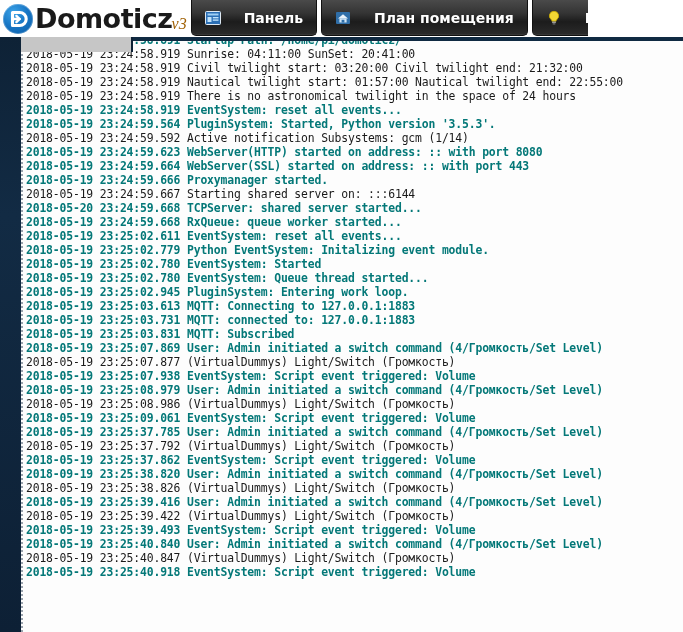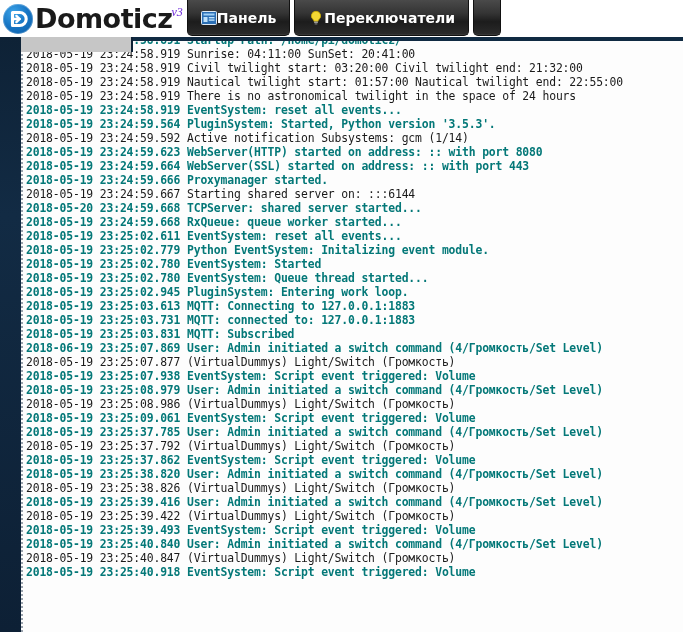--- a/index.html
+++ b/index.html
@@ -53,41 +53,41 @@
     font-weight: bold;
     font-size: 27px;
     line-height: 30px;
     color: #1a1a1a;
     letter-spacing: -0.5px;
     white-space: nowrap;
   }
   .brand-ver {
     font-family: "Liberation Serif", serif;
     font-style: italic;
-    font-size: 12px;
-    color: #6d28d9;
+    font-size: 16px;
+    color: #a16207;
     align-self: flex-end;
     margin-left: -1px;
-    padding-bottom: 17px;
+    padding-bottom: 4px;
     white-space: nowrap;
   }
 
   .tabs {
     display: flex;
     align-items: flex-start;
     height: 37px;
     margin-left: 4px;
     flex: 1 1 auto;
     overflow: hidden;
   }
   .tab {
     height: 36px;
     display: flex;
     align-items: center;
-    gap: 0;
+    gap: 23px;
     padding: 4px 13px;
     margin-right: 4px;
     background: linear-gradient(180deg, #4a4a4a 0%, #343434 38%, #1c1c1c 62%, #2b2b2b 100%);
     border: 1px solid #111;
     border-top: none;
     border-radius: 0 0 5px 5px;
     color: #ffffff;
     font-family: "DejaVu Sans", sans-serif;
     font-weight: bold;
     font-size: 14px;
@@ -192,20 +192,29 @@
         <svg class="tab-icon" viewBox="0 0 16 16">
           <rect x="0.5" y="1.5" width="15" height="13" rx="1" fill="#2b6fb5" stroke="#dfe9f3" stroke-width="1"></rect>
           <rect x="2.5" y="3.5" width="11" height="2" fill="#9fd0f5"></rect>
           <rect x="2.5" y="7" width="4" height="5" fill="#bfe2fb"></rect>
           <rect x="7.8" y="7" width="5.7" height="1.4" fill="#bfe2fb"></rect>
           <rect x="7.8" y="9.4" width="5.7" height="1.4" fill="#bfe2fb"></rect>
         </svg>
         <span class="tab-label">Панель</span>
       </div>
 
+      <div class="tab">
+        <svg class="tab-icon" viewBox="0 0 16 16">
+          <rect x="1" y="2" width="14" height="12" rx="1" fill="#2f6ea8"></rect>
+          <path d="M8 4.3 L13 8.4 H3 Z" fill="#e8f2fb"></path>
+          <rect x="4.4" y="8.4" width="7.2" height="4.1" fill="#cfe4f6"></rect>
+          <rect x="6.6" y="9.8" width="2.8" height="2.7" fill="#2f6ea8"></rect>
+        </svg>
+        <span class="tab-label">План помещения</span>
+      </div>
 
       <div class="tab">
         <svg class="tab-icon" viewBox="0 0 16 16">
           <path d="M8 1.3 a4.6 4.6 0 0 1 2.9 8.2 c-.6.5-.8 1-.8 1.7 h-4.2 c0-.7-.2-1.2-.8-1.7 A4.6 4.6 0 0 1 8 1.3 z" fill="#f2d734" stroke="#c9a900" stroke-width=".8"></path>
           <rect x="6.1" y="11.6" width="3.8" height="1.5" rx=".4" fill="#9a9a9a"></rect>
           <rect x="6.5" y="13.3" width="3" height="1.2" rx=".4" fill="#7a7a7a"></rect>
         </svg>
         <span class="tab-label">Переключатели</span>
       </div>
 
@@ -240,30 +249,30 @@
           <div class="log-line hl">2018-05-20 23:24:59.668 TCPServer: shared server started...</div>
           <div class="log-line hl">2018-05-19 23:24:59.668 RxQueue: queue worker started...</div>
           <div class="log-line hl">2018-05-19 23:25:02.611 EventSystem: reset all events...</div>
           <div class="log-line hl">2018-05-19 23:25:02.779 Python EventSystem: Initalizing event module.</div>
           <div class="log-line hl">2018-05-19 23:25:02.780 EventSystem: Started</div>
           <div class="log-line hl">2018-05-19 23:25:02.780 EventSystem: Queue thread started...</div>
           <div class="log-line hl">2018-05-19 23:25:02.945 PluginSystem: Entering work loop.</div>
           <div class="log-line hl">2018-05-19 23:25:03.613 MQTT: Connecting to 127.0.0.1:1883</div>
           <div class="log-line hl">2018-05-19 23:25:03.731 MQTT: connected to: 127.0.0.1:1883</div>
           <div class="log-line hl">2018-05-19 23:25:03.831 MQTT: Subscribed</div>
-          <div class="log-line hl">2018-06-19 23:25:07.869 User: Admin initiated a switch command (4/Громкость/Set Level)</div>
+          <div class="log-line hl">2018-05-19 23:25:07.869 User: Admin initiated a switch command (4/Громкость/Set Level)</div>
           <div class="log-line">2018-05-19 23:25:07.877 (VirtualDummys) Light/Switch (Громкость)</div>
           <div class="log-line hl">2018-05-19 23:25:07.938 EventSystem: Script event triggered: Volume</div>
           <div class="log-line hl">2018-05-19 23:25:08.979 User: Admin initiated a switch command (4/Громкость/Set Level)</div>
           <div class="log-line">2018-05-19 23:25:08.986 (VirtualDummys) Light/Switch (Громкость)</div>
           <div class="log-line hl">2018-05-19 23:25:09.061 EventSystem: Script event triggered: Volume</div>
           <div class="log-line hl">2018-05-19 23:25:37.785 User: Admin initiated a switch command (4/Громкость/Set Level)</div>
           <div class="log-line">2018-05-19 23:25:37.792 (VirtualDummys) Light/Switch (Громкость)</div>
           <div class="log-line hl">2018-05-19 23:25:37.862 EventSystem: Script event triggered: Volume</div>
-          <div class="log-line hl">2018-05-19 23:25:38.820 User: Admin initiated a switch command (4/Громкость/Set Level)</div>
+          <div class="log-line hl">2018-09-19 23:25:38.820 User: Admin initiated a switch command (4/Громкость/Set Level)</div>
           <div class="log-line">2018-05-19 23:25:38.826 (VirtualDummys) Light/Switch (Громкость)</div>
           <div class="log-line hl">2018-05-19 23:25:39.416 User: Admin initiated a switch command (4/Громкость/Set Level)</div>
           <div class="log-line">2018-05-19 23:25:39.422 (VirtualDummys) Light/Switch (Громкость)</div>
           <div class="log-line hl">2018-05-19 23:25:39.493 EventSystem: Script event triggered: Volume</div>
           <div class="log-line hl">2018-05-19 23:25:40.840 User: Admin initiated a switch command (4/Громкость/Set Level)</div>
           <div class="log-line">2018-05-19 23:25:40.847 (VirtualDummys) Light/Switch (Громкость)</div>
           <div class="log-line hl">2018-05-19 23:25:40.918 EventSystem: Script event triggered: Volume</div>
         </div>
     </div>
 

